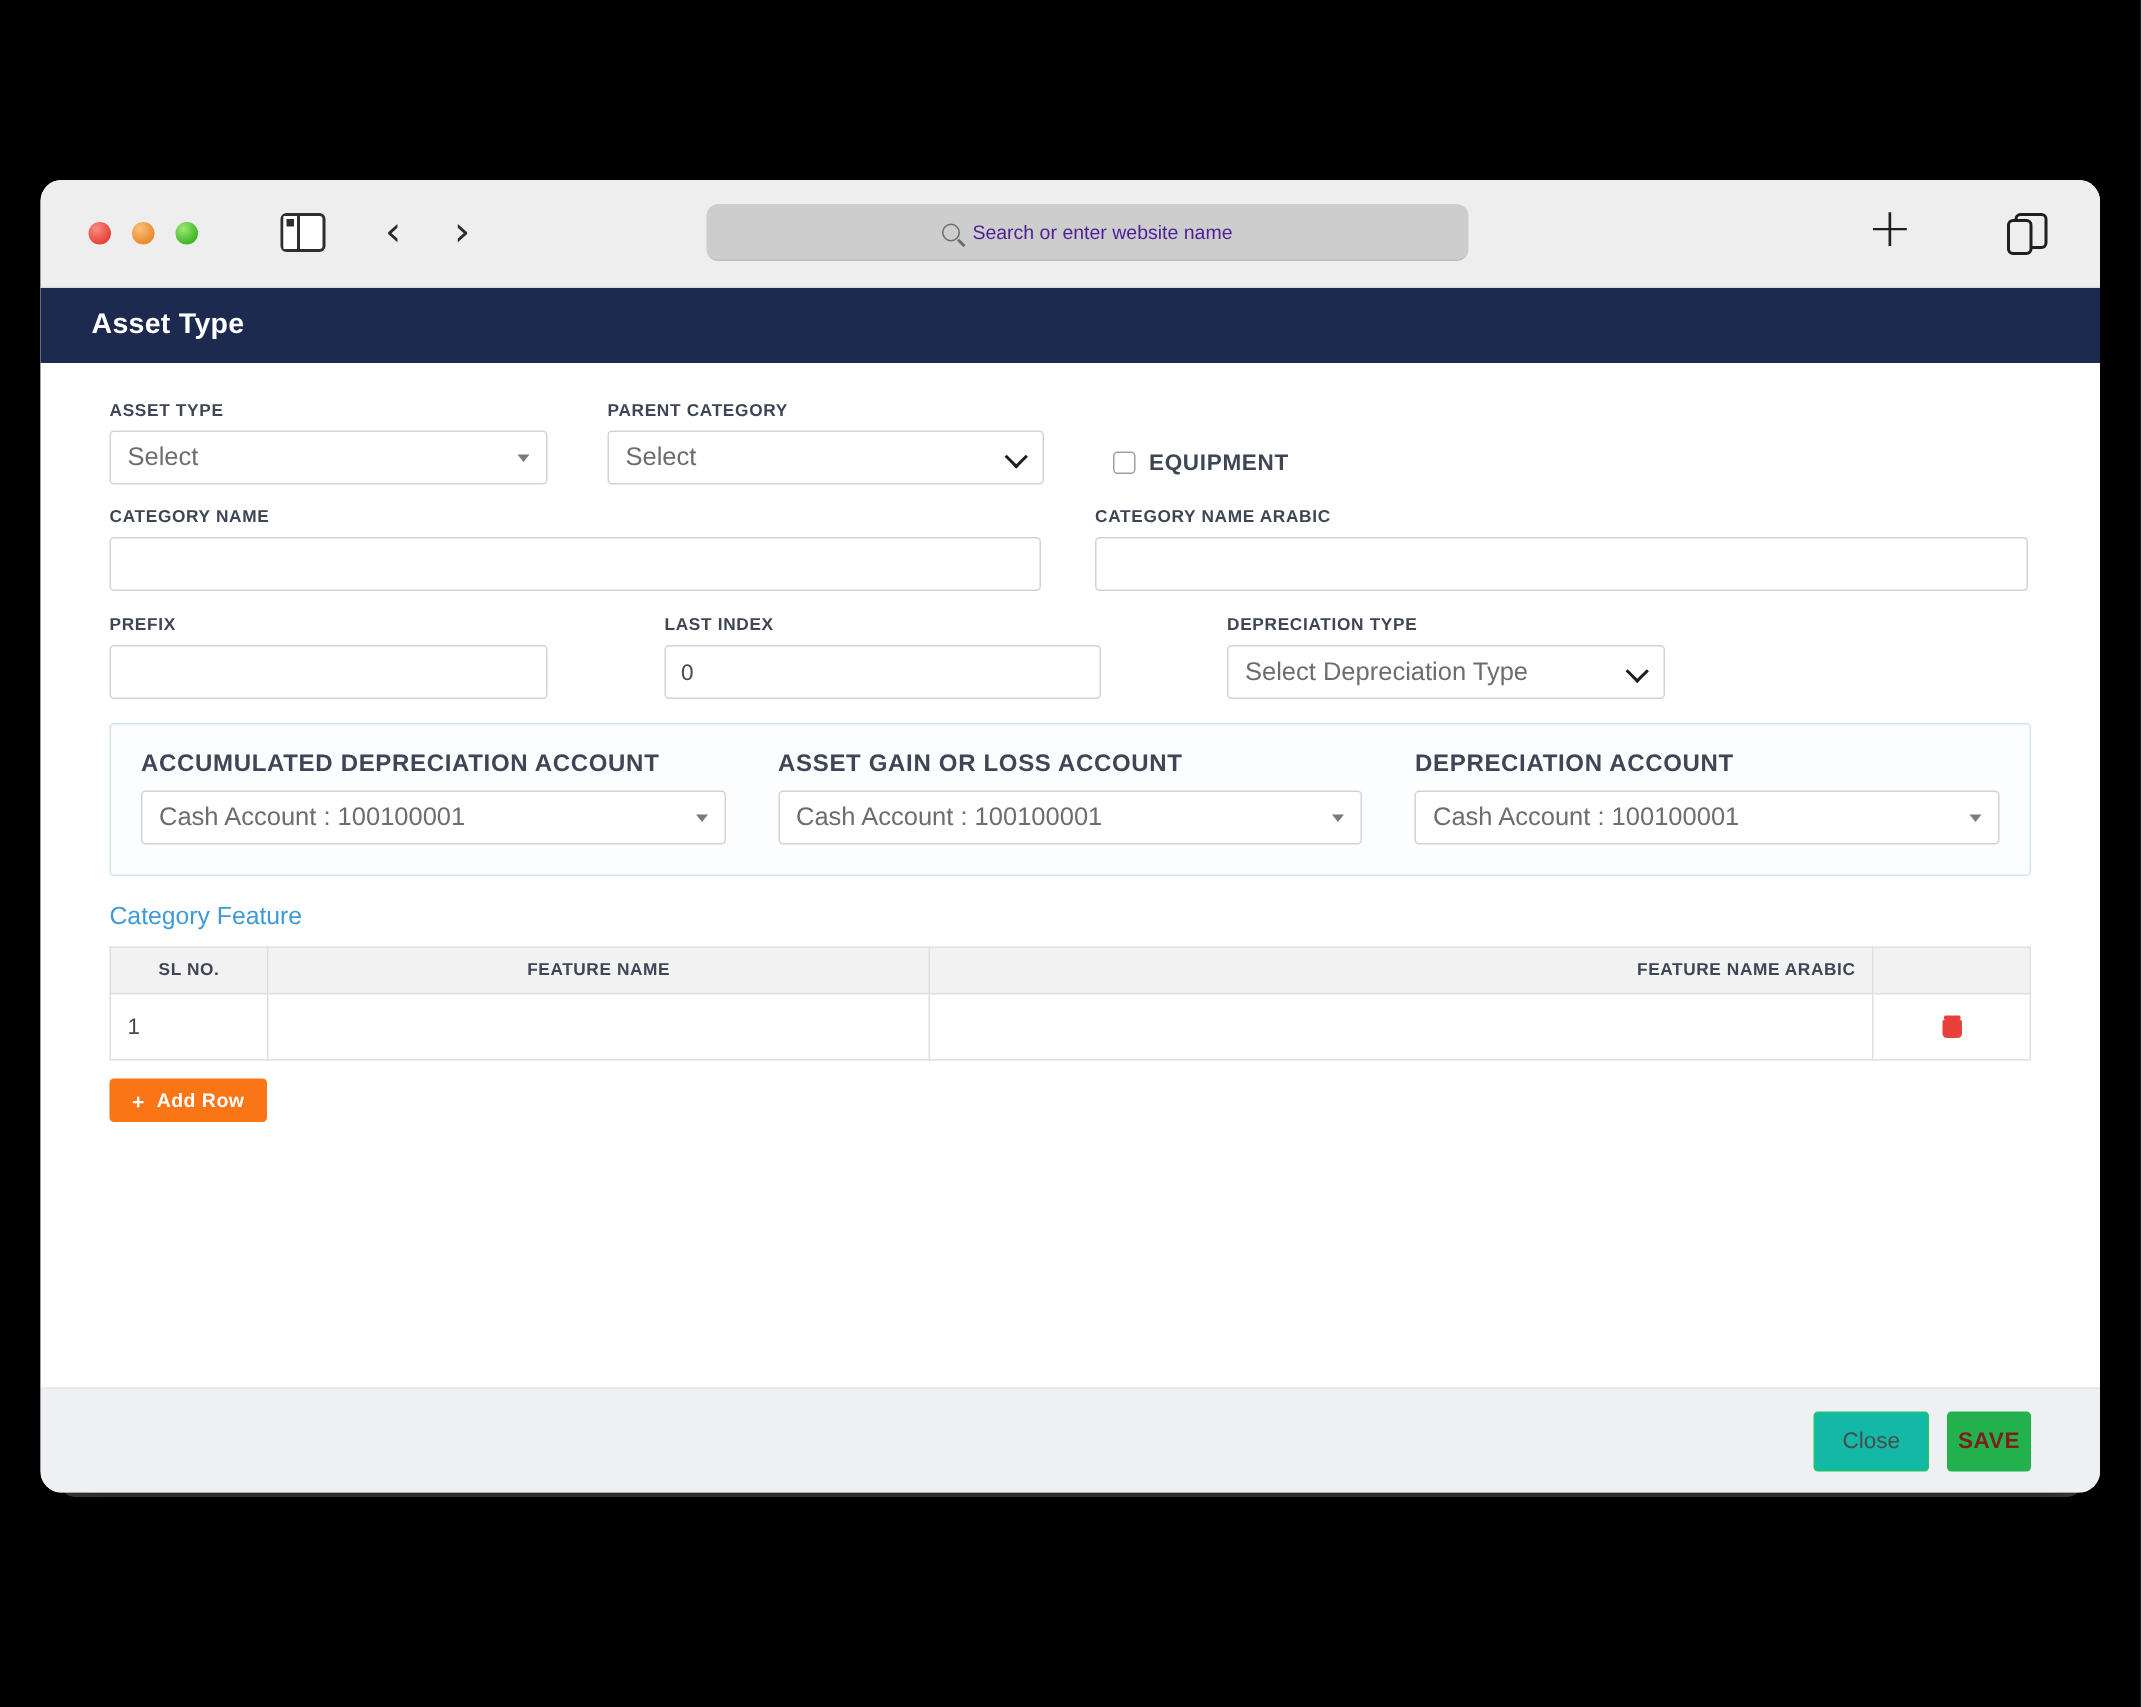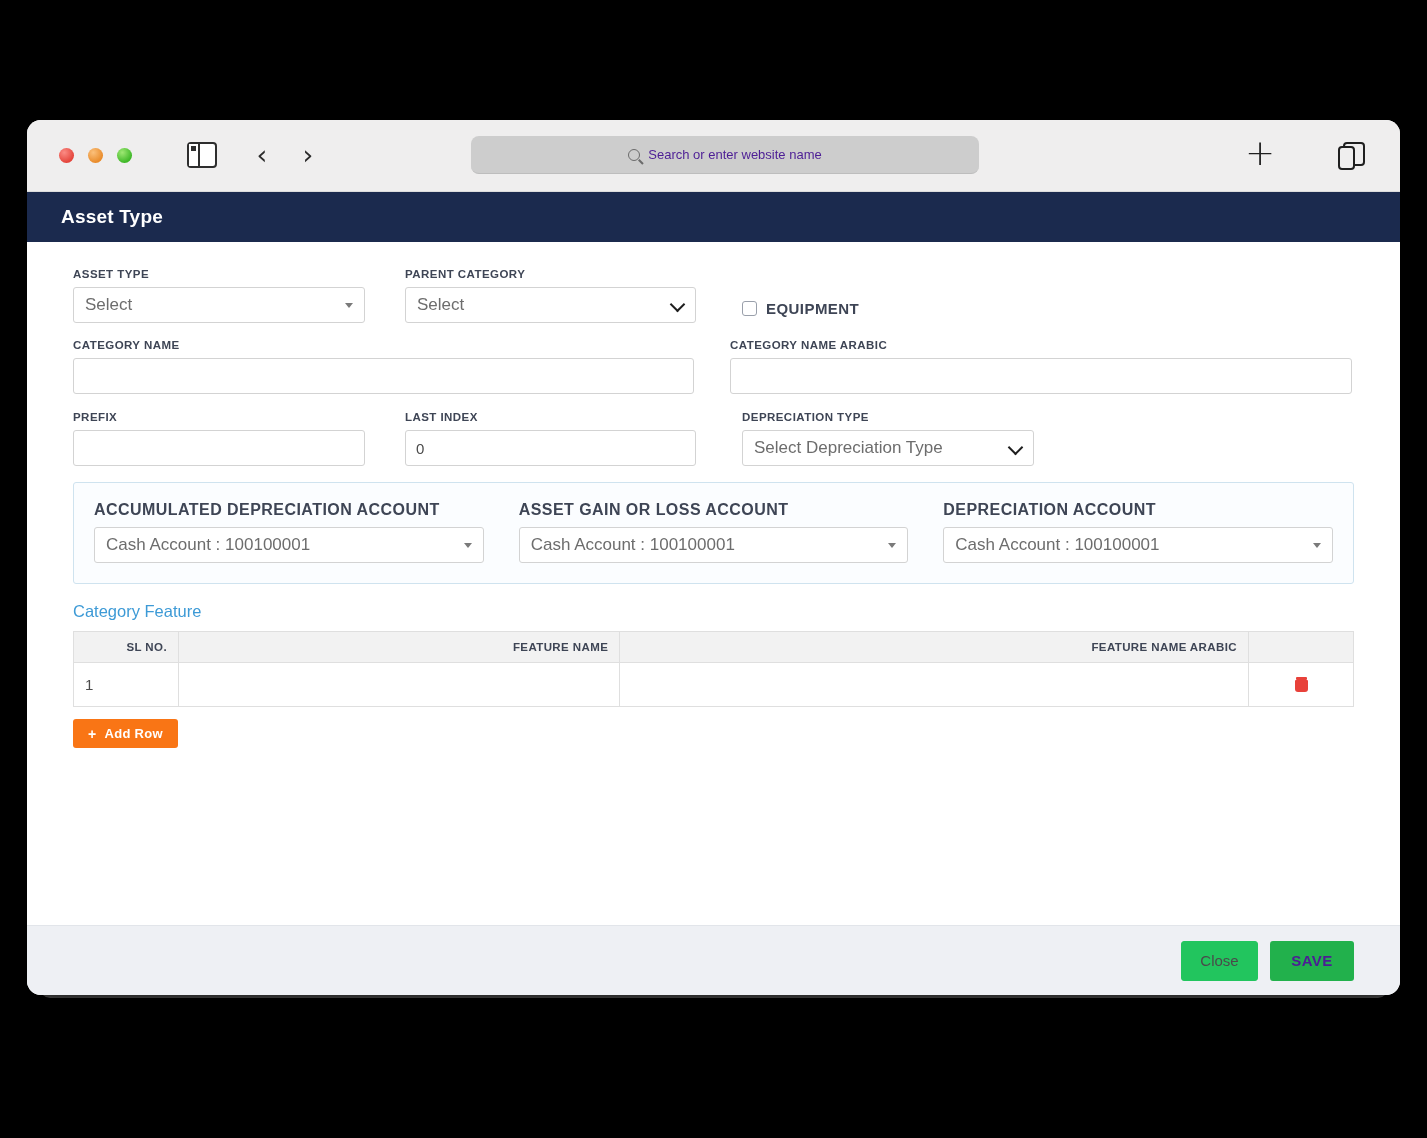--- a/index.html
+++ b/index.html
@@ -246,21 +246,21 @@
     font-size: 15px;
     font-weight: bold;
     letter-spacing: 0.45px;
     color: #3e4555;
   }
 
   .r2 { margin-bottom: 17px; }
   .col-catname   { width: 621px; margin-right: 36px; }
   .col-catname-a { width: 622px; }
 
-  .r3 { margin-bottom: 16px; }
+  .r3 { margin-bottom: 16px; gap: 38px; }
   .col-prefix { width: 292px; margin-right: 40px; }
   .col-index  { width: 291px; margin-right: 46px; }
   .col-dep    { width: 292px; }
 
   
   .accounts {
     border: 1px solid #cfe3ef;
     background: #fbfdff;
     border-radius: 3px;
     padding: 18px 20px 20px 20px;
@@ -291,21 +291,21 @@
     border-collapse: collapse;
     margin-bottom: 12px;
   }
   table.feat th {
     background: #f2f2f2;
     border: 1px solid #dfdfdf;
     font-size: 11.5px;
     font-weight: bold;
     color: #3e4555;
     letter-spacing: 0.4px;
-    text-align: right;
+    text-align: center;
     padding: 9px 11px;
     height: 29px;
   }
   table.feat th.right { text-align: right; }
   table.feat td {
     border: 1px solid #dfdfdf;
     height: 44px;
     padding: 0 11px;
     font-size: 15px;
     color: #4b4b4b;
@@ -378,39 +378,39 @@
     height: 70px;
     background: #eef0f4;
     border-top: 1px solid #e2e5ea;
     display: flex;
     align-items: center;
     justify-content: flex-end;
     padding-right: 46px;
     gap: 12px;
   }
   .btn-close {
-    background: #22c55e;
+    background: #14b8a6;
     border: 1px solid #22c55e;
     border-radius: 3px;
     height: 40px;
     width: 77px;
     font-size: 15px;
     color: #4a4a4a;
     cursor: pointer;
     font-family: "Liberation Sans", sans-serif;
   }
   .btn-save {
     background: #22b14c;
     border: none;
     border-radius: 3px;
     height: 40px;
-    width: 84px;
+    width: 56px;
     font-size: 15px;
     font-weight: bold;
-    color: #4c1d95;
+    color: #7f1d1d;
     letter-spacing: 0.4px;
     cursor: pointer;
     font-family: "Liberation Sans", sans-serif;
   }
 </style>
 </head>
 <body>
 
 <div class="stage">
 

